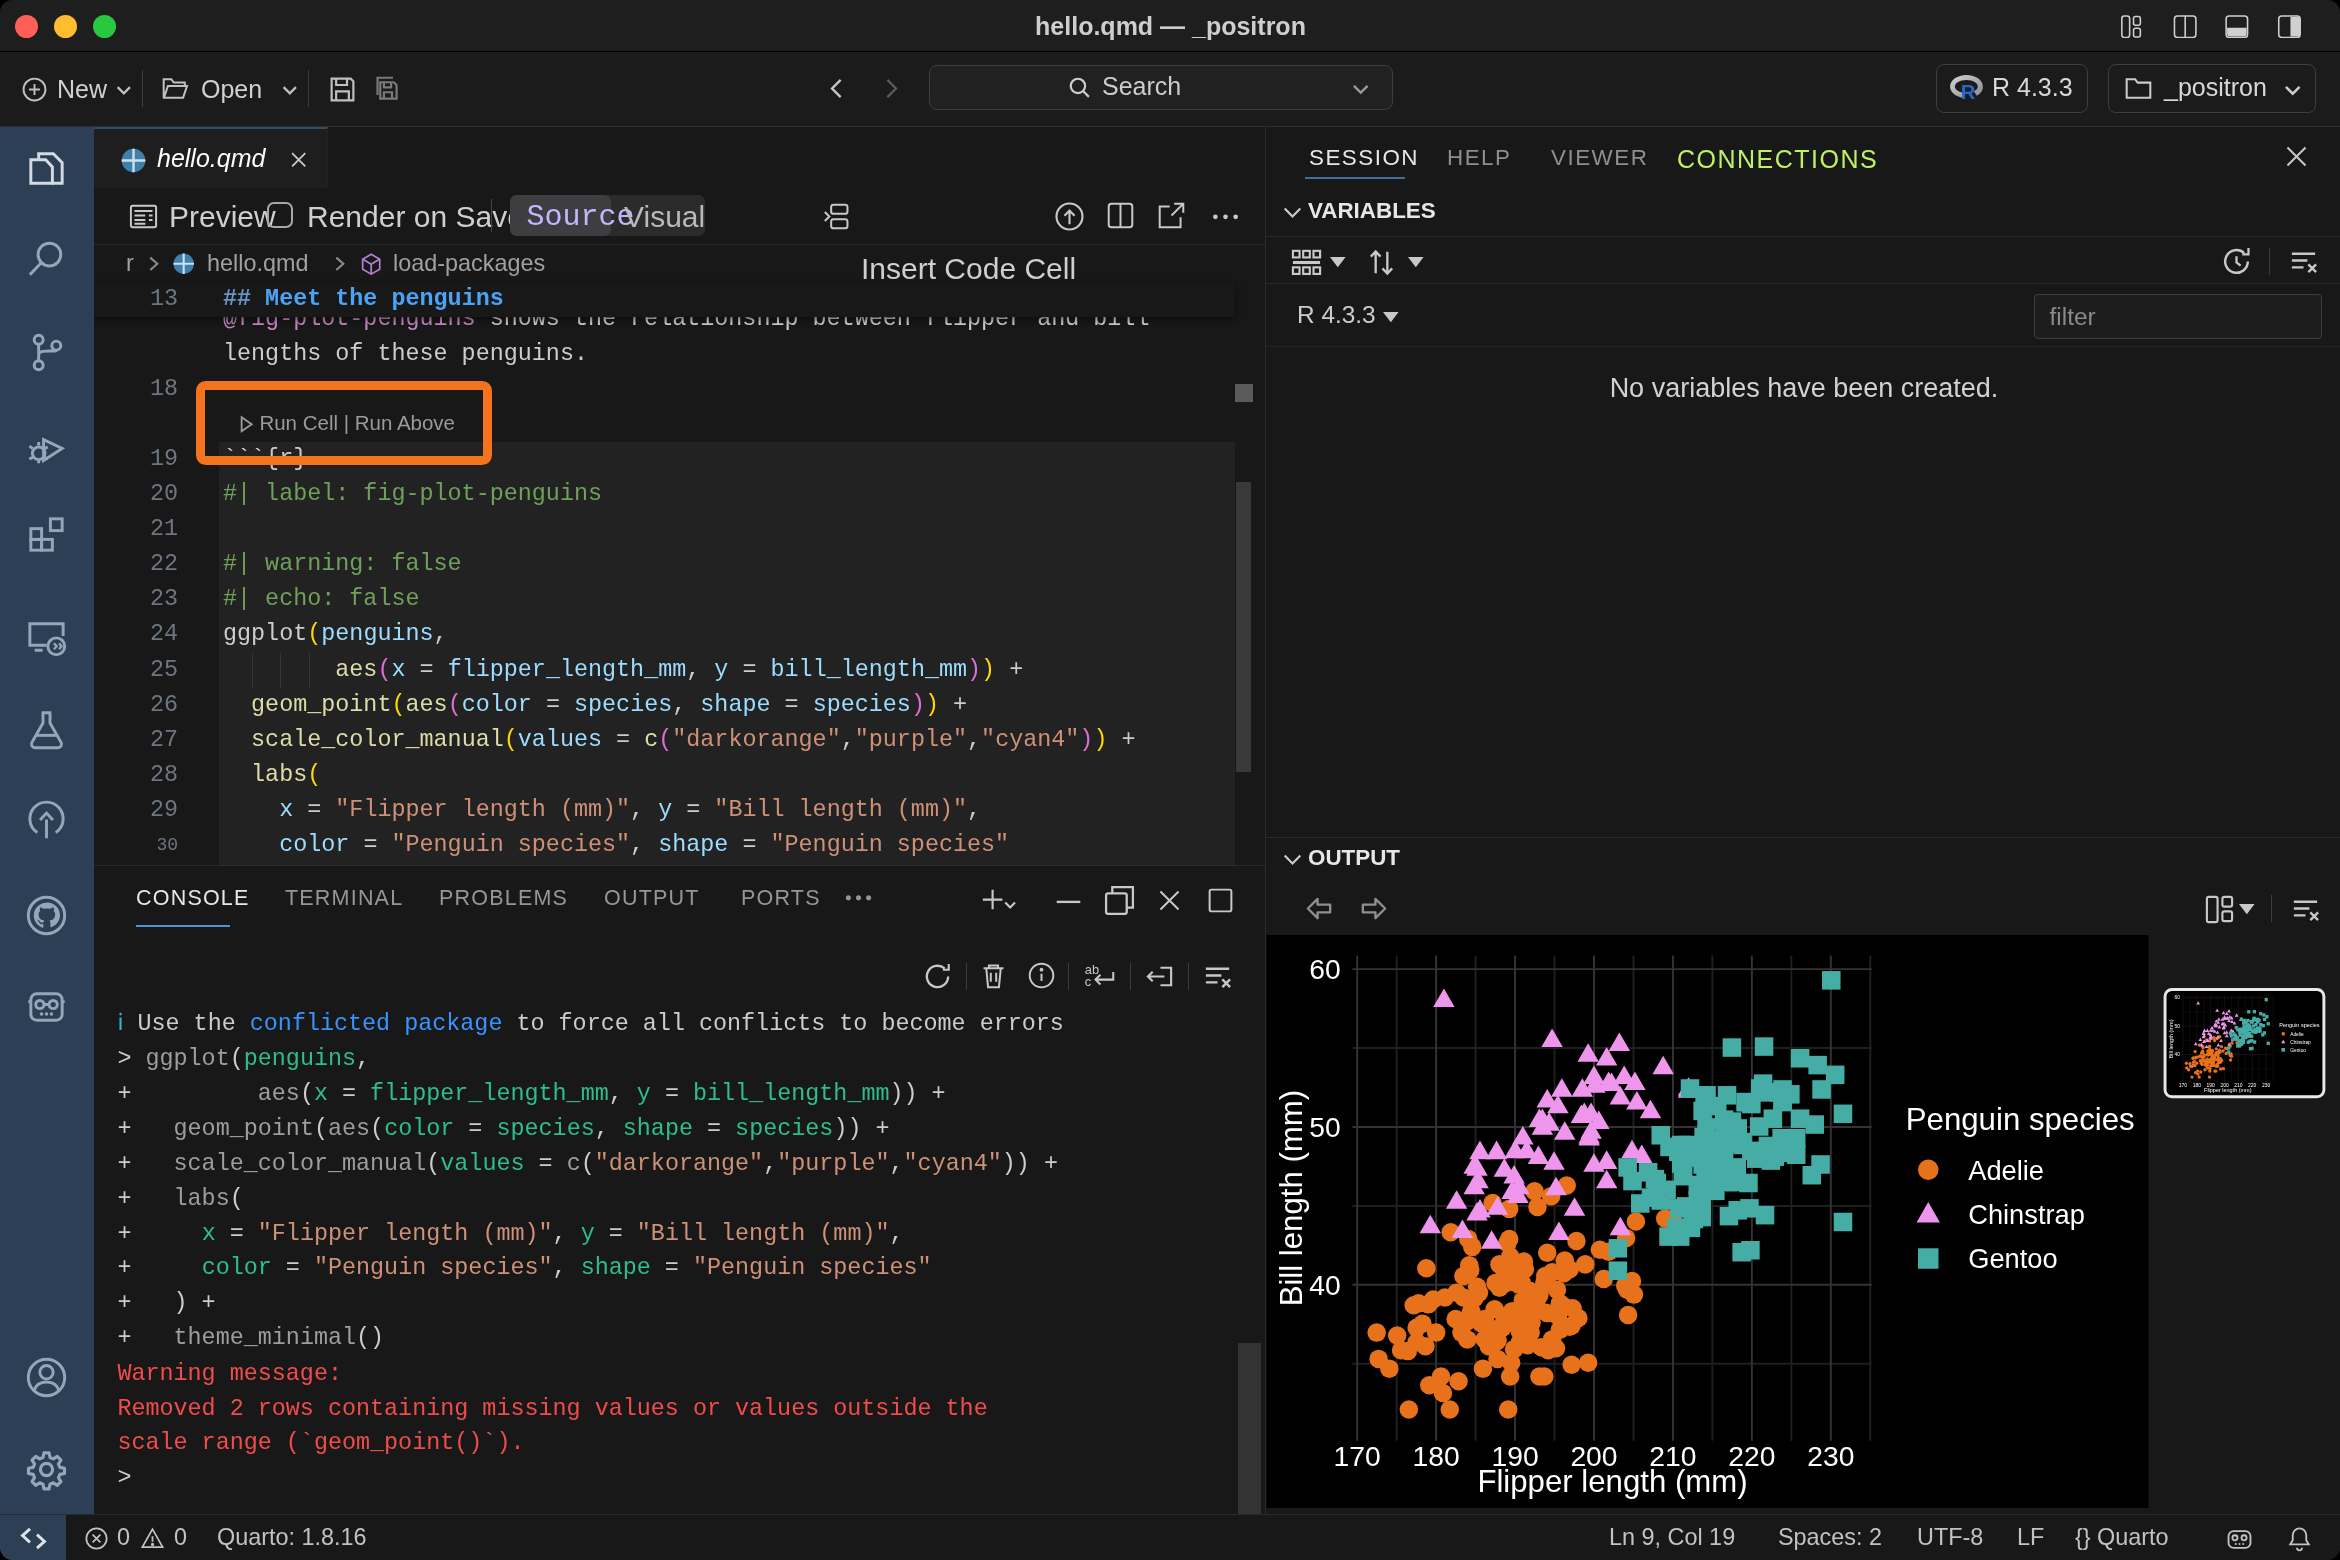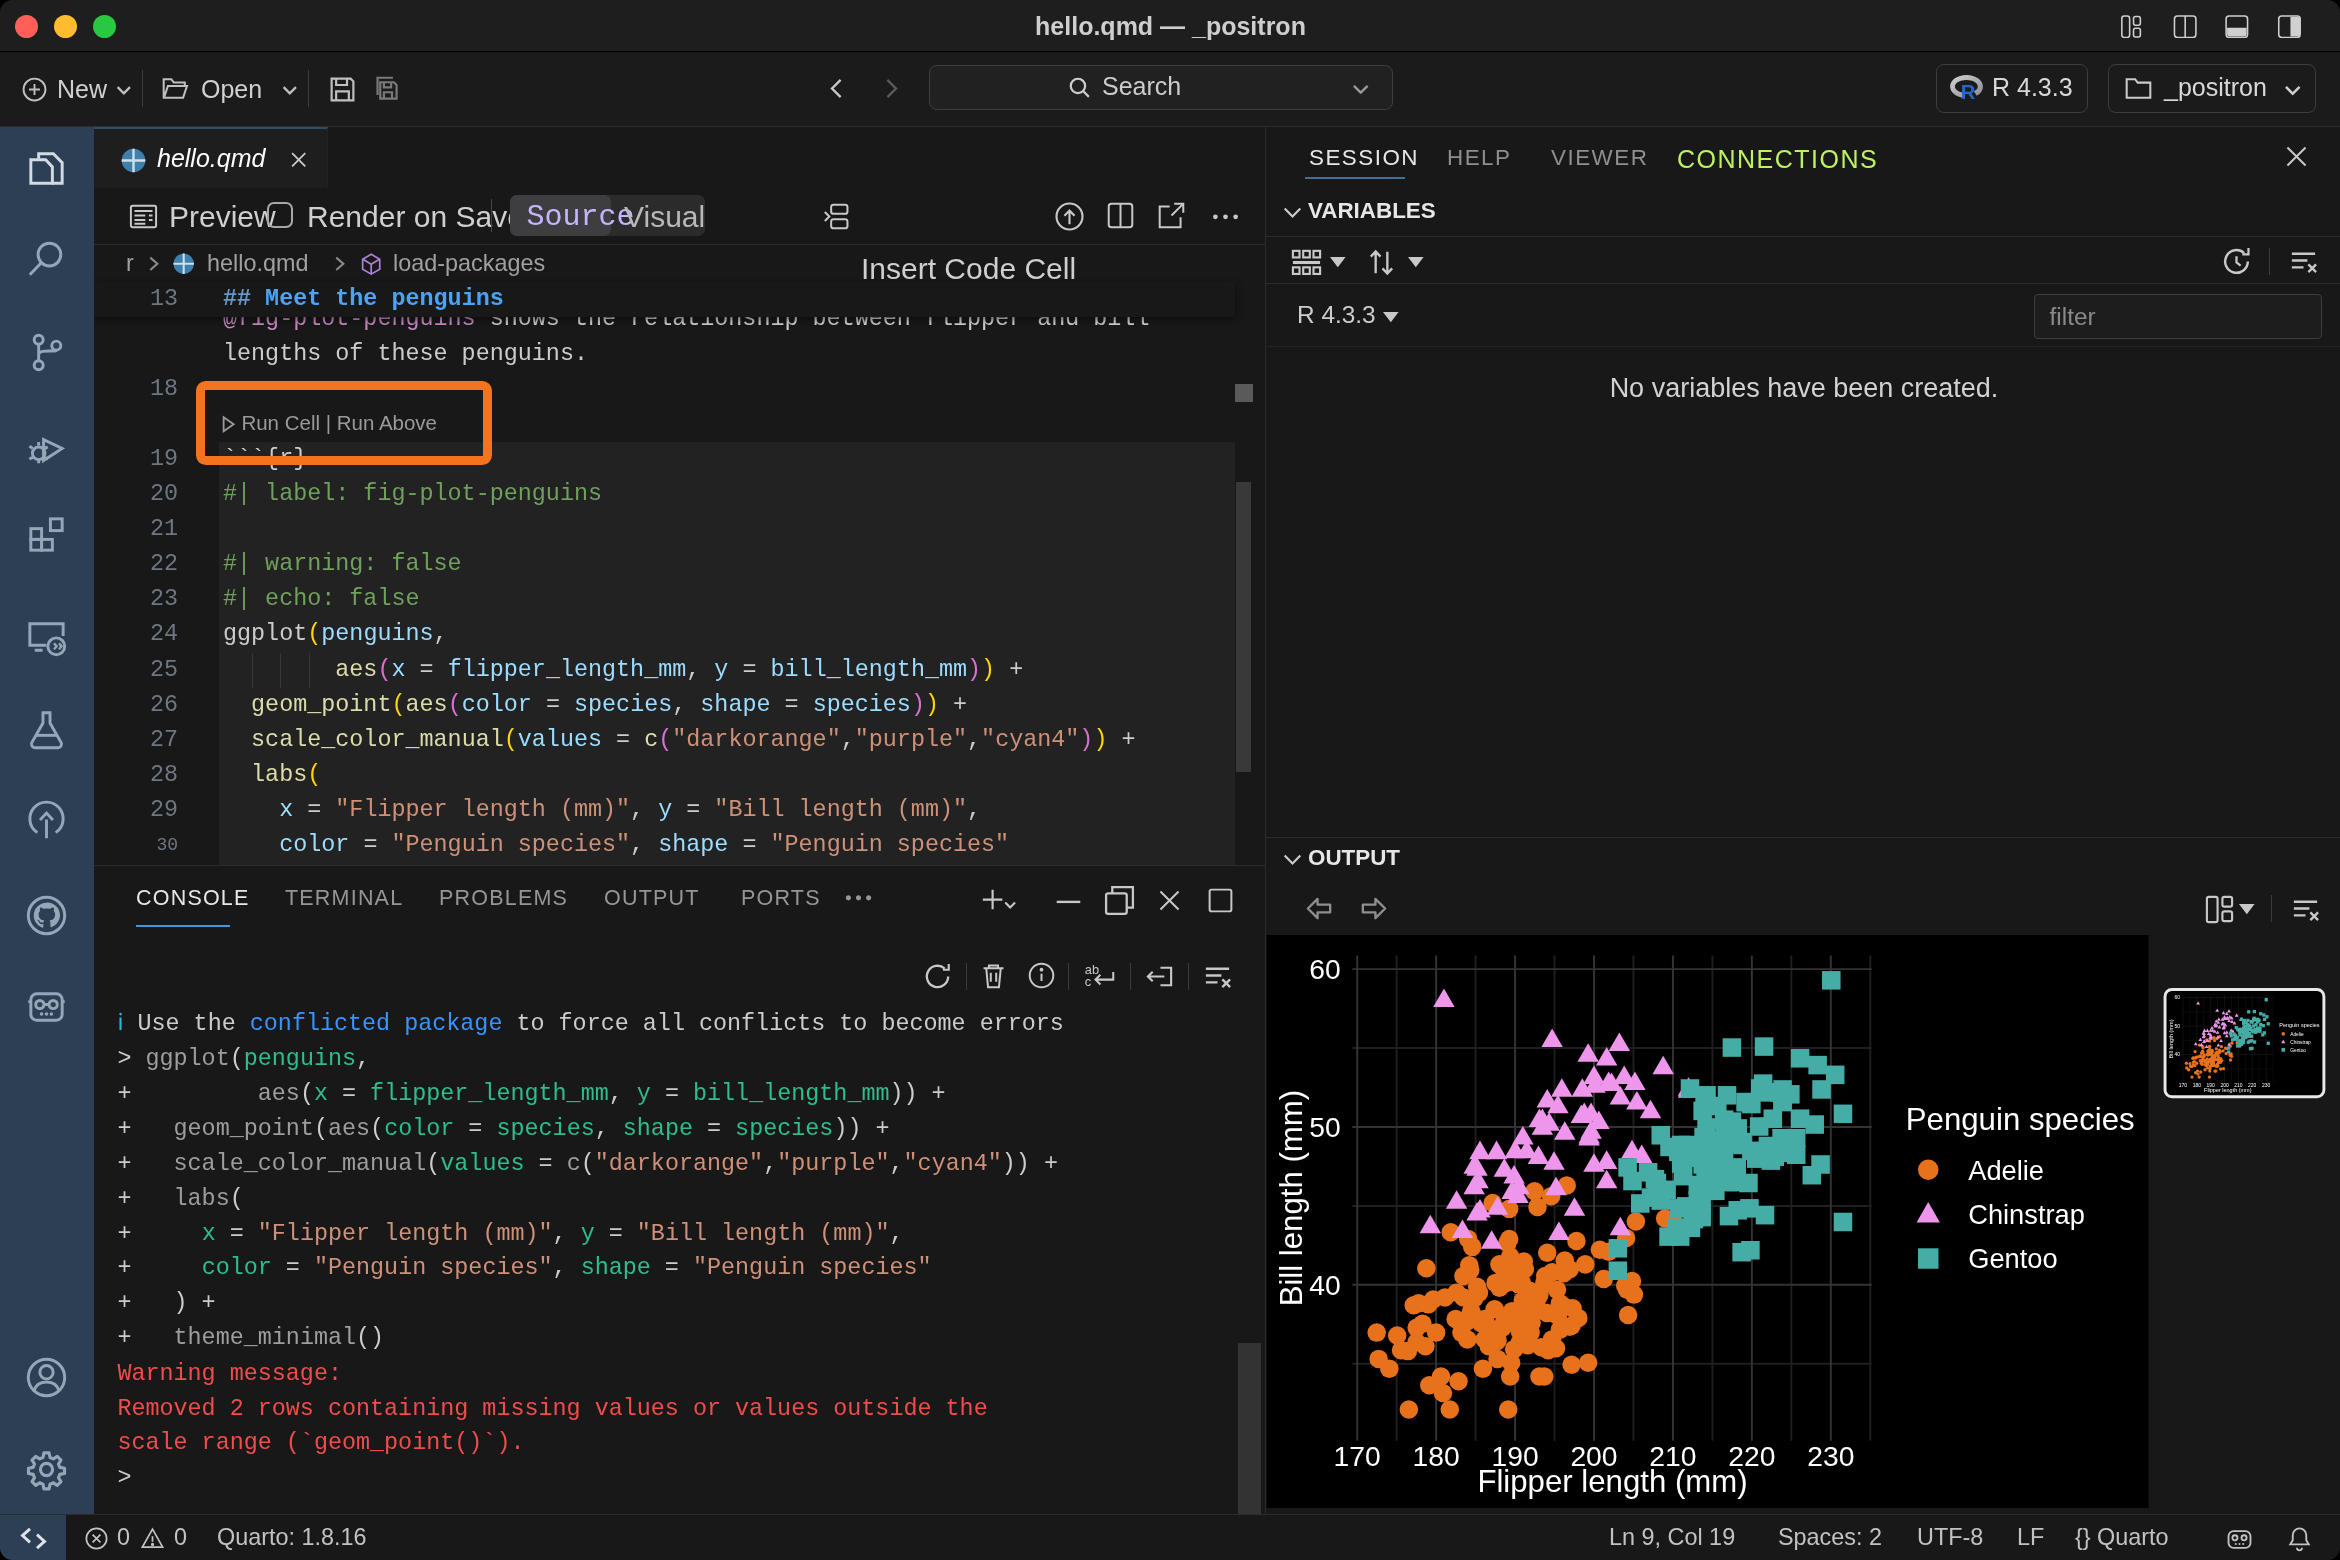--- a/index.html
+++ b/index.html
@@ -312,21 +312,21 @@
 <div class="abs cl mono" style="left:129px;top:195px;font-size:23.4px;line-height:35px;"><span style="color:#6fa05c">#| label: fig-plot-penguins</span></div>
 <div class="abs cl mono" style="left:129px;top:265px;font-size:23.4px;line-height:35px;"><span style="color:#6fa05c">#| warning: false</span></div>
 <div class="abs cl mono" style="left:129px;top:300px;font-size:23.4px;line-height:35px;"><span style="color:#6fa05c">#| echo: false</span></div>
 <div class="abs cl mono" style="left:129px;top:335px;font-size:23.4px;line-height:35px;"><span style="color:#cccccc">ggplot</span><span style="color:#ffd700">(</span><span style="color:#9cdcfe">penguins</span><span style="color:#cccccc">,</span></div>
 <div class="abs cl mono" style="left:129px;top:371px;font-size:23.4px;line-height:35px;"><span style="color:#cccccc">        </span><span style="color:#dcdcaa">aes</span><span style="color:#da70d6">(</span><span style="color:#9cdcfe">x</span><span style="color:#cccccc"> = </span><span style="color:#9cdcfe">flipper_length_mm</span><span style="color:#cccccc">, </span><span style="color:#9cdcfe">y</span><span style="color:#cccccc"> = </span><span style="color:#9cdcfe">bill_length_mm</span><span style="color:#da70d6">)</span><span style="color:#ffd700">)</span><span style="color:#cccccc"> +</span></div>
 <div class="abs cl mono" style="left:129px;top:406px;font-size:23.4px;line-height:35px;"><span style="color:#cccccc">  </span><span style="color:#dcdcaa">geom_point</span><span style="color:#ffd700">(</span><span style="color:#dcdcaa">aes</span><span style="color:#da70d6">(</span><span style="color:#9cdcfe">color</span><span style="color:#cccccc"> = </span><span style="color:#9cdcfe">species</span><span style="color:#cccccc">, </span><span style="color:#9cdcfe">shape</span><span style="color:#cccccc"> = </span><span style="color:#9cdcfe">species</span><span style="color:#da70d6">)</span><span style="color:#ffd700">)</span><span style="color:#cccccc"> +</span></div>
 <div class="abs cl mono" style="left:129px;top:441px;font-size:23.4px;line-height:35px;"><span style="color:#cccccc">  </span><span style="color:#dcdcaa">scale_color_manual</span><span style="color:#ffd700">(</span><span style="color:#9cdcfe">values</span><span style="color:#cccccc"> = </span><span style="color:#dcdcaa">c</span><span style="color:#da70d6">(</span><span style="color:#ce9178">"darkorange"</span><span style="color:#cccccc">,</span><span style="color:#ce9178">"purple"</span><span style="color:#cccccc">,</span><span style="color:#ce9178">"cyan4"</span><span style="color:#da70d6">)</span><span style="color:#ffd700">)</span><span style="color:#cccccc"> +</span></div>
 <div class="abs cl mono" style="left:129px;top:476px;font-size:23.4px;line-height:35px;"><span style="color:#cccccc">  </span><span style="color:#dcdcaa">labs</span><span style="color:#ffd700">(</span></div>
 <div class="abs cl mono" style="left:129px;top:511px;font-size:23.4px;line-height:35px;"><span style="color:#cccccc">    </span><span style="color:#9cdcfe">x</span><span style="color:#cccccc"> = </span><span style="color:#ce9178">"Flipper length (mm)"</span><span style="color:#cccccc">, </span><span style="color:#9cdcfe">y</span><span style="color:#cccccc"> = </span><span style="color:#ce9178">"Bill length (mm)"</span><span style="color:#cccccc">,</span></div>
 <div class="abs cl mono" style="left:129px;top:546px;font-size:23.4px;line-height:35px;"><span style="color:#cccccc">    </span><span style="color:#9cdcfe">color</span><span style="color:#cccccc"> = </span><span style="color:#ce9178">"Penguin species"</span><span style="color:#cccccc">, </span><span style="color:#9cdcfe">shape</span><span style="color:#cccccc"> = </span><span style="color:#ce9178">"Penguin species"</span></div>
-<div class="abs" style="left:123px;top:125px;width:488px;height:35px;text-align:center;">
+<div class="abs" style="left:141px;top:125px;width:488px;height:35px;text-align:center;">
 <svg class="abs" style="left:2px;top:7.8px;" width="18.5" height="18.5" viewBox="0 0 12 12">
             <path d="M3 1.5L9.5 6 3 10.5z" stroke="#9a9a9a" stroke-width="1.2" fill="none"></path>
           </svg>
 <span class="abs" style="left:24.4px;top:3.9px;font-size:20.5px;color:#9a9a9a;">Run Cell | Run Above</span>
 </div>
 <div class="abs" style="left:0;top:0;width:1141px;height:35px;background:#181818;box-shadow:0 2.9px 6.8px rgba(0,0,0,0.55);">
 <div class="abs mono" style="left:0;top:0;width:84px;text-align:right;font-size:23.4px;line-height:35px;color:#6e7681;">13</div>
 <div class="abs cl mono" style="left:129px;top:0;font-size:23.4px;line-height:35px;font-weight:bold;"><span style="color:#6796c8">##</span><span style="color:#4ba3f5"> Meet the penguins</span></div>
 </div>
 <div class="abs" style="left:102px;top:99px;width:296px;height:84px;border:9.8px solid #f4731e;border-radius:9.8px;"></div>

